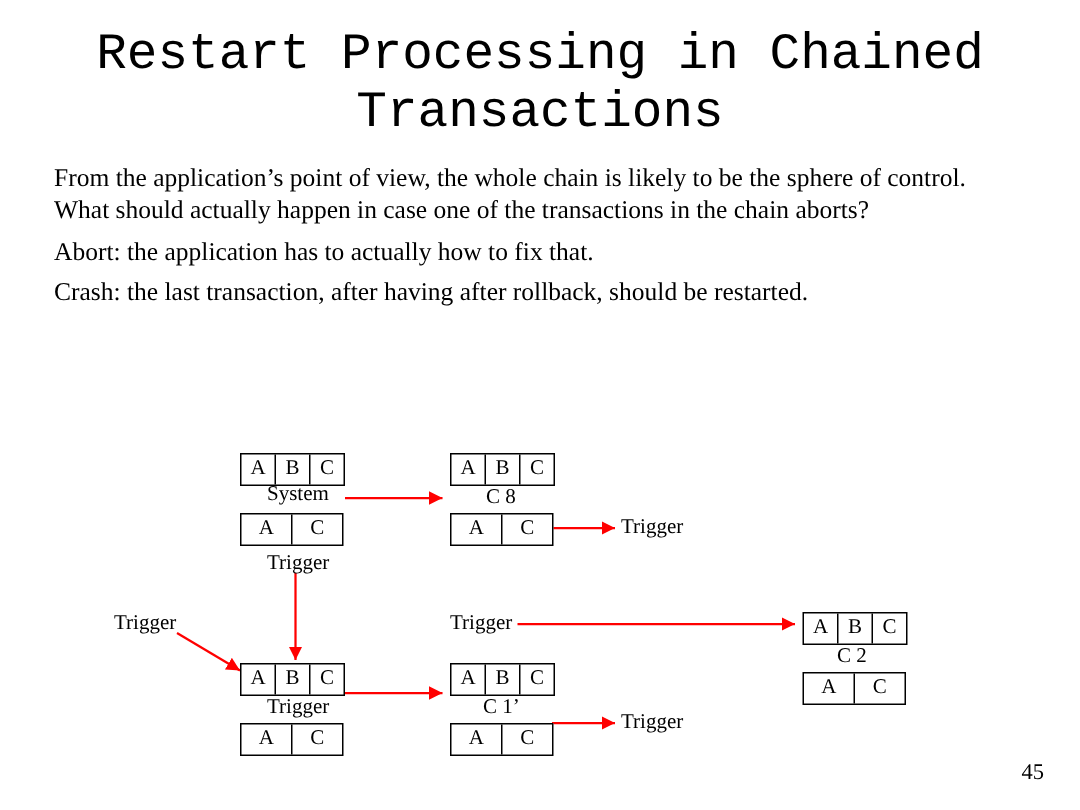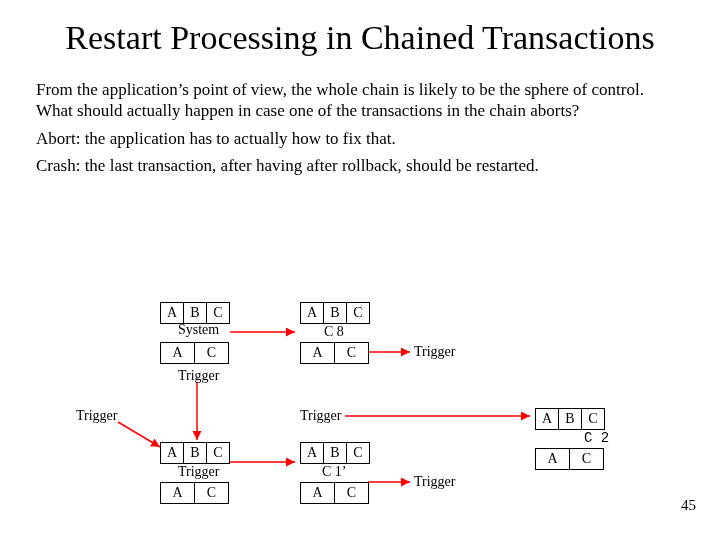--- a/index.html
+++ b/index.html
@@ -9,32 +9,33 @@
     height: 540px;
     font-family: "Times New Roman", Times, serif;
     background: #fff;
     color: #000;
     position: relative;
     overflow: hidden;
   }
   .title {
     font-size: 34px;
     text-align: center;
-    margin: 18px 40px 22px 40px;
+    margin: 18px 40px 12px 40px;
     line-height: 1.15;
+    font-family: Liberation Mono, monospace;
   }
   .para {
     font-size: 17px;
     margin: 6px 36px;
     line-height: 1.25;
   }
   .page-num {
     position: absolute;
     right: 24px;
-    bottom: 26px;
+    bottom: 16px;
     font-size: 15px;
     margin-top: 14px;
   }
   
   .diag {
     position: absolute;
     left: 0;
     top: 302px;
     width: 720px;
     height: 210px;
@@ -164,21 +165,21 @@
     <div>A</div>
     <div>C</div>
   </div>
   <div class="abs label" style="left:414px; top:172px;">Trigger</div>
 
   <div class="abs box3" style="left:535px; top:106px;">
     <div>A</div>
     <div>B</div>
     <div>C</div>
   </div>
-  <div class="abs label" style="left:584px; top:128px;font-family:Liberation Mono, monospace;">C 2</div>
+  <div class="abs label" style="left:558px; top:128px;">C 2</div>
   <div class="abs box2" style="left:535px; top:146px;">
     <div>A</div>
     <div>C</div>
   </div>
 
 </div>
 
 <div class="page-num">45</div>
 
 </body></html>

